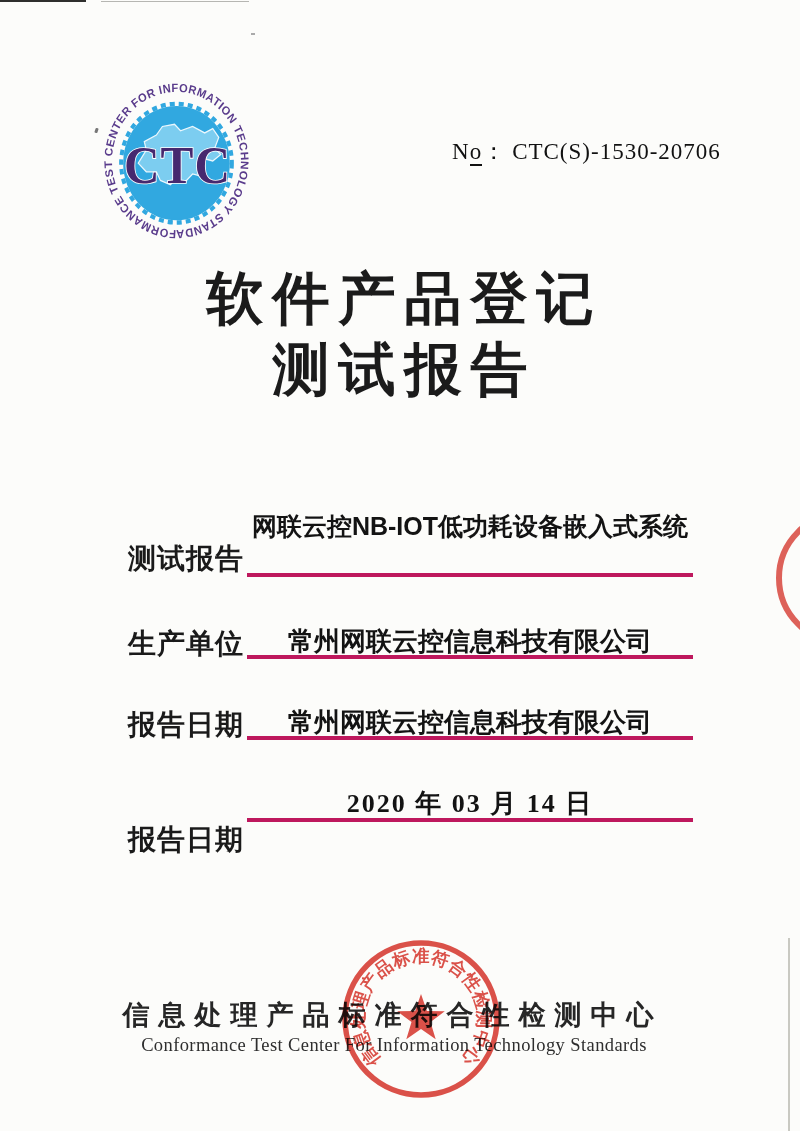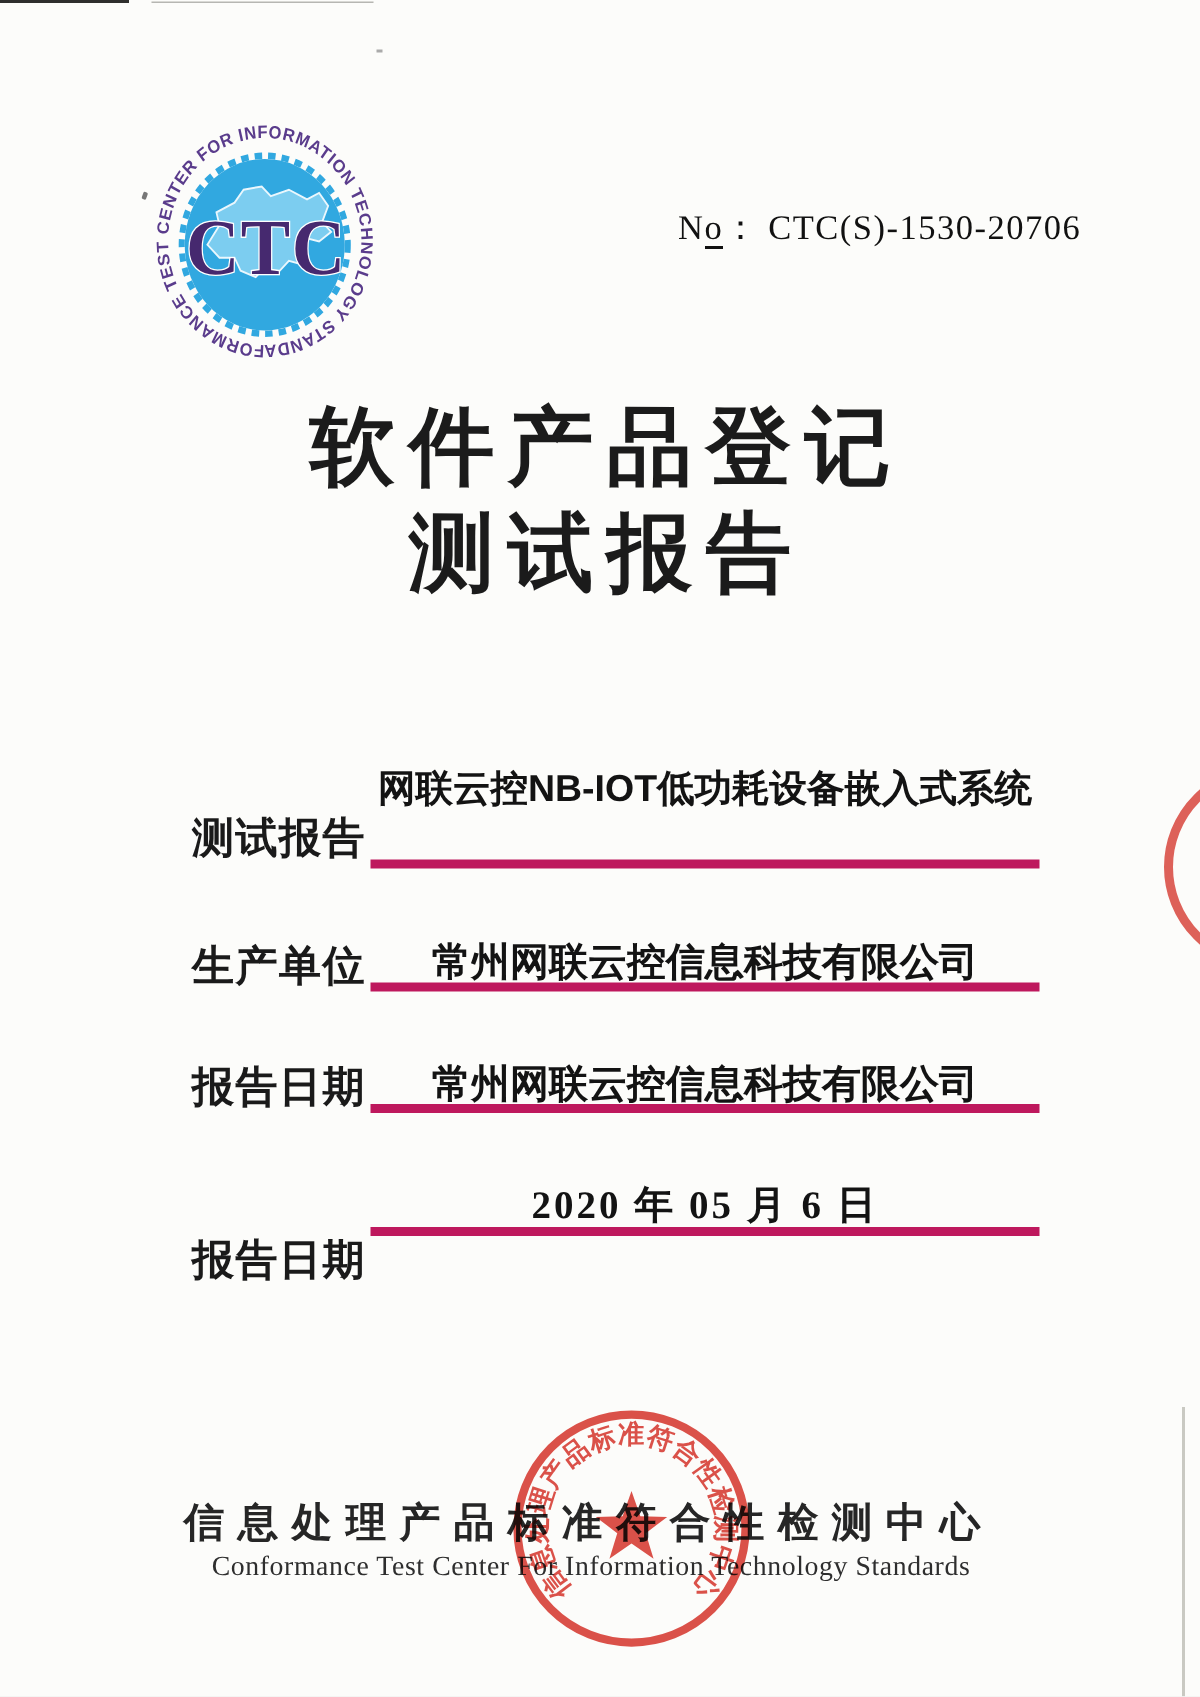--- a/index.html
+++ b/index.html
@@ -35,21 +35,21 @@
     color:#1b1b1b;font-family:"Liberation Serif","DejaVu Serif",serif;
   }
 
   .field-label{
     position:absolute;left:128px;width:130px;
     font-size:28px;font-weight:600;letter-spacing:1px;color:#1a1a1a;
     font-family:"Liberation Serif","DejaVu Serif",serif;white-space:nowrap;
   }
   .field-value{
     position:absolute;left:247px;width:446px;text-align:center;
-    border-bottom:6px solid #be185d;color:#131313;
+    border-bottom:4px solid #be185d;color:#131313;
     font-family:"Liberation Sans","DejaVu Sans",sans-serif;font-weight:700;
   }
   .v-sample{top:511px;font-size:25px;line-height:31px;height:62px;}
   .v-prod{top:627px;font-size:26px;line-height:28px;height:28px;}
   .v-client{top:708px;font-size:26px;line-height:28px;height:28px;}
   .v-date{top:789px;font-size:26px;line-height:29px;height:29px;
     font-family:"Liberation Serif","DejaVu Serif",serif;font-weight:600;letter-spacing:2px;}
   .l-sample{top:540px;}
   .l-prod{top:625px;}
   .l-client{top:706px;}
@@ -113,21 +113,21 @@
     <div>网联云控NB-IOT低功耗设备嵌入式系统</div>
   </div>
 
   <div class="field-label l-prod">生产单位</div>
   <div class="field-value v-prod">常州网联云控信息科技有限公司</div>
 
   <div class="field-label l-client">报告日期</div>
   <div class="field-value v-client">常州网联云控信息科技有限公司</div>
 
   <div class="field-label l-date">报告日期</div>
-  <div class="field-value v-date">2020 年 05 月 6 日</div>
+  <div class="field-value v-date">2020 年 03 月 14 日</div>
 
   <div class="footer-cn">信息处理产品标准符合性检测中心</div>
   <div class="footer-en">Conformance Test Center For Information Technology Standards</div>
 
   <svg class="stamp" viewBox="0 0 170 170">
     <defs>
       <path id="stampTextCircle" d="M85,142 A57,57 0 0 1 28,85 A57,57 0 0 1 85,28 A57,57 0 0 1 142,85 A57,57 0 0 1 85,142" fill="none"></path>
     </defs>
     <circle cx="85" cy="85" r="76" fill="none" stroke-width="5.5" stroke="#d93a31"></circle>
     <polygon points="85,60 90.9,76.9 108.8,77.3 94.5,88.1 99.7,105.2 85,95 70.3,105.2 75.5,88.1 61.2,77.3 79.1,76.9" fill="#d93a31"></polygon>

